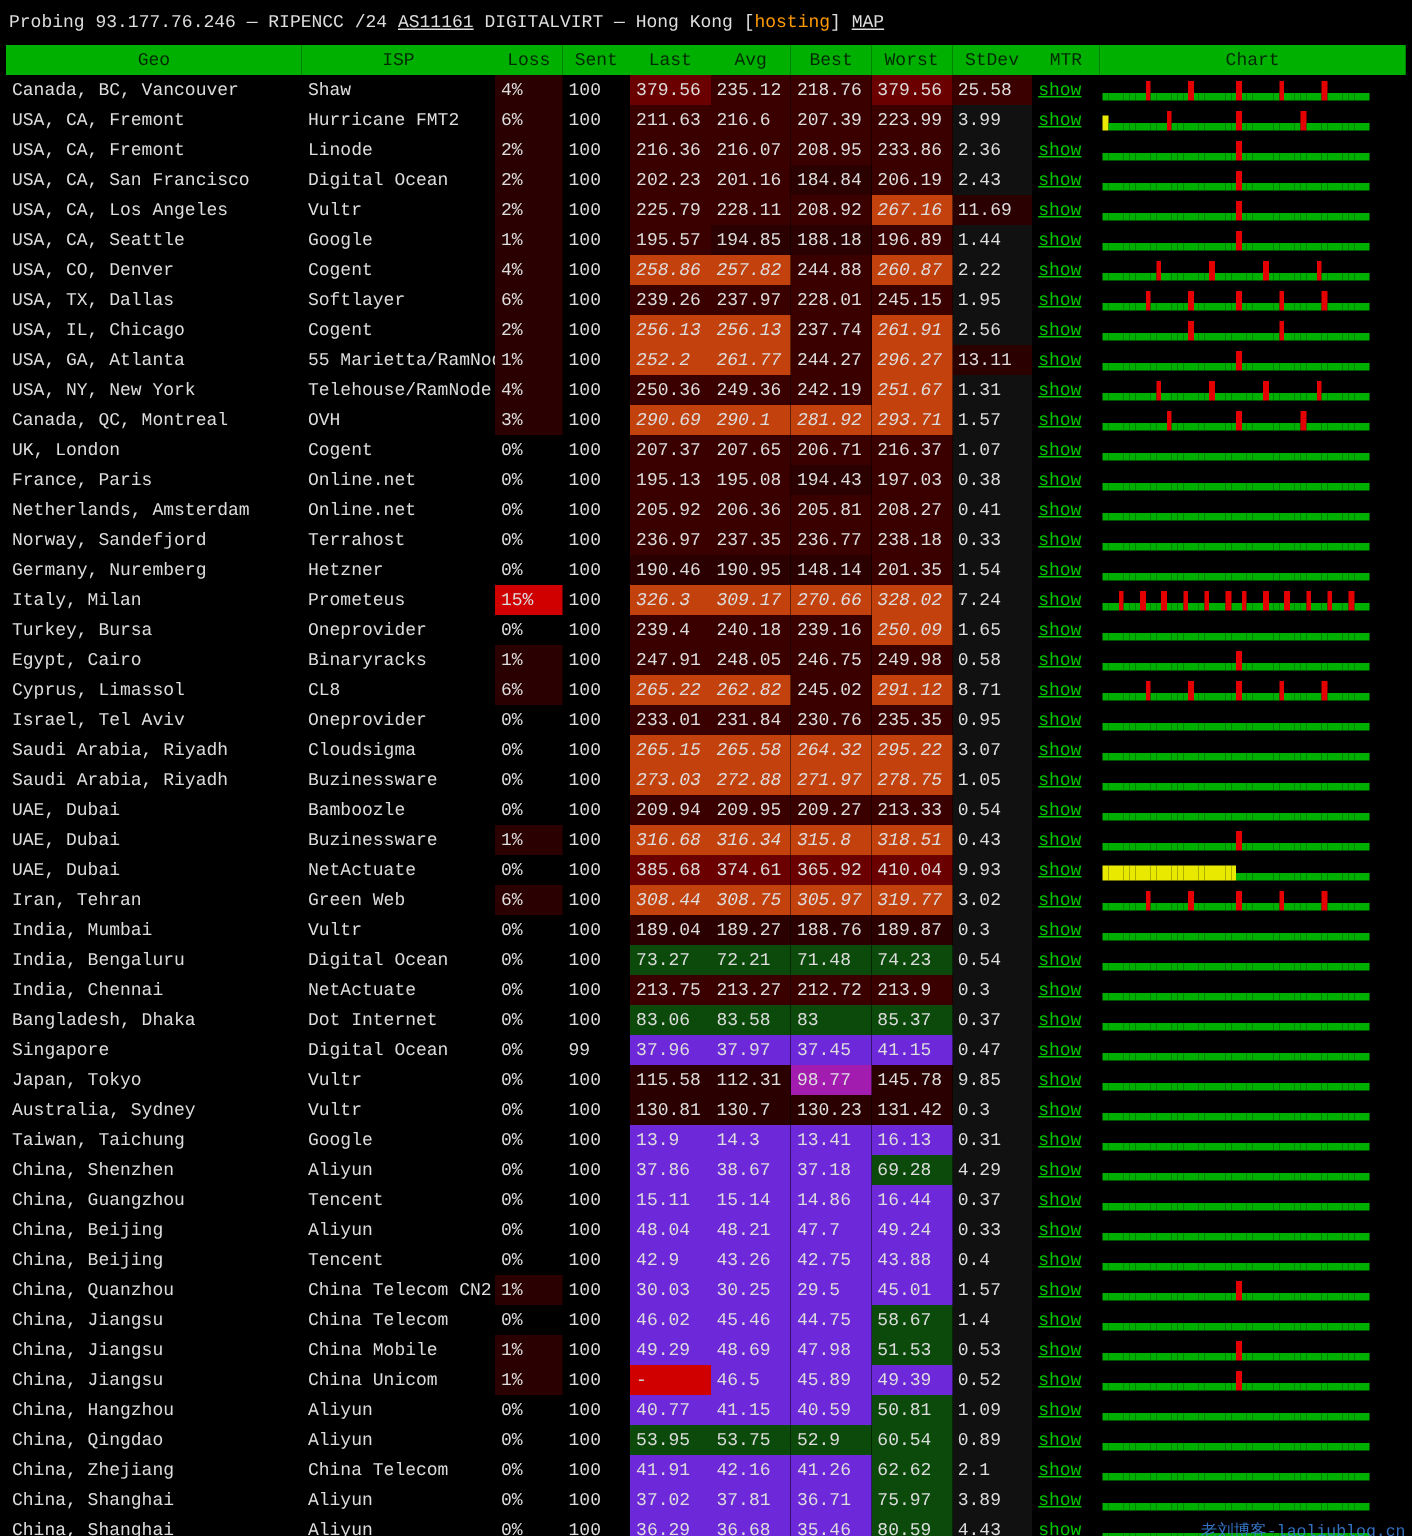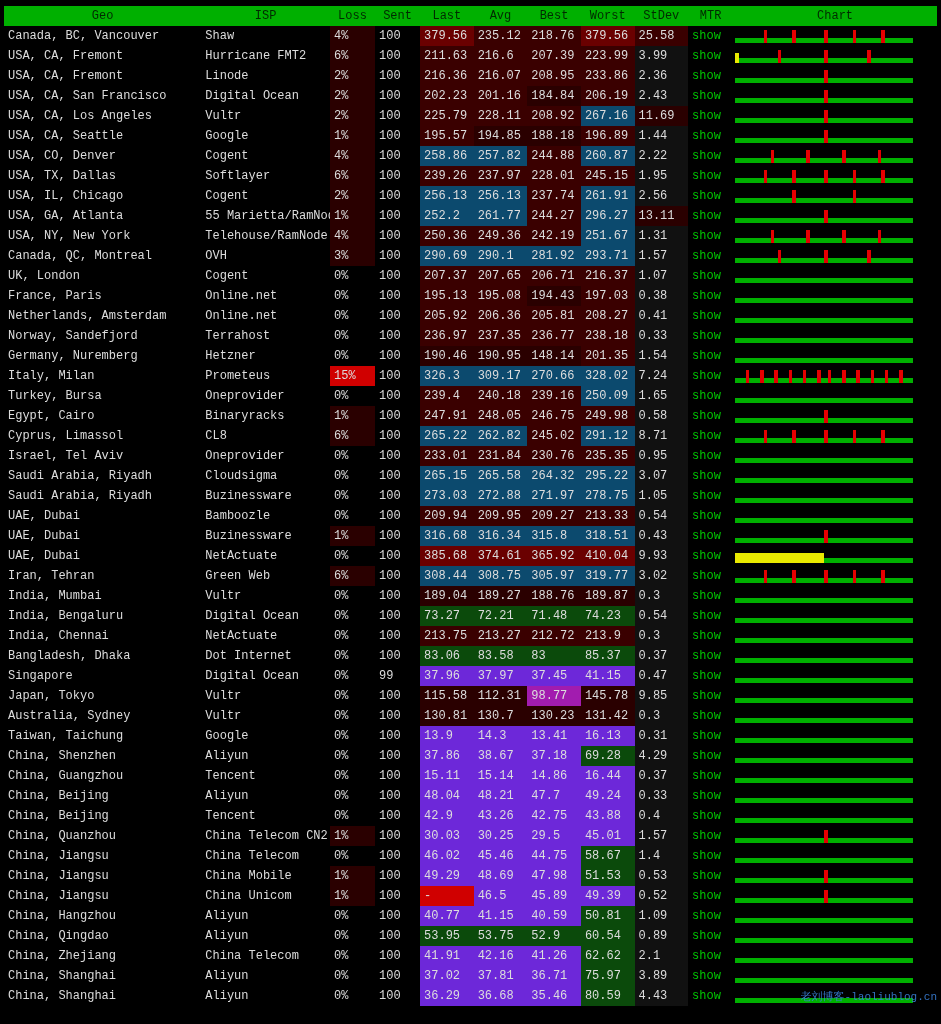--- a/index.html
+++ b/index.html
@@ -68,21 +68,21 @@
   .chart-col{ width: 190px; }
   tbody tr td:nth-child(1),
   tbody tr td:nth-child(2) { color: #ddd; }
   tbody tr td:nth-child(3) { text-align: left; color:#ddd; }
   tbody tr td:nth-child(4) { text-align: left; color:#ddd; }
   tbody tr td:nth-child(5),
   tbody tr td:nth-child(6),
   tbody tr td:nth-child(7),
   tbody tr td:nth-child(8),
   tbody tr td:nth-child(9) { color: #ddd; }
-  .show-link { color: #00c800; }
+  .show-link { color: #00c800; text-decoration: underline; }
   .chart-cell {
     padding: 2px 2px;
     vertical-align: middle;
   }
   .sparkline {
     display: flex;
     align-items: flex-end;
     width: 178px;
     height: 14px;
     gap: 0;
@@ -91,21 +91,21 @@
     flex: 1 1 auto;
     background: #00b000;
     height: 5px;
     display: inline-block;
   }
   .sparkline span.red  { background: #e40000; height: 13px; }
   .sparkline span.yel  { background: #e9e900; height: 10px; }
 
   
   .heat-red4 { background-color: #6a0000; }
-  .heat-red3 { background-color: #0c4a6e; }
+  .heat-red3 { background-color: #c2410c; font-style: italic; }
   .heat-red2 { background-color: #3a0000; }
   .heat-red1 { background-color: #2a0000; }
   .heat-dark { background-color: #111; }
   .heat-g1   { background-color: #a21caf; }
   .heat-g2   { background-color: #0b4a0b; }
   .heat-g3   { background-color: #6d28d9; }
   .heat-brightred { background-color: #d00000; }
 
   .watermark {
     position: absolute;
@@ -115,20 +115,33 @@
     color: #3a7fd6;
     opacity: .9;
     pointer-events: none;
   }
   thead th { font-weight: normal; }
 </style>
 </head>
 <body>
 <div class="wrap">
 
+<div class="titlebar">
+  <span>Probing</span>
+  <span class="ip">93.177.76.246</span>
+  —
+  <span>RIPENCC</span>
+  <span>/24</span>
+  <a class="asn">AS11161</a>
+  <span>DIGITALVIRT</span>
+  —
+  <span>Hong Kong</span>
+  [<span class="orange">hosting</span>]
+  <a class="map">MAP</a>
+</div>
 
 <table>
   <colgroup>
     <col class="geo-col">
         <col class="isp-col">
         <col class="loss-col">
         <col class="sent-col">
     <col class="num-col">
         <col class="num-col">
         <col class="num-col">

